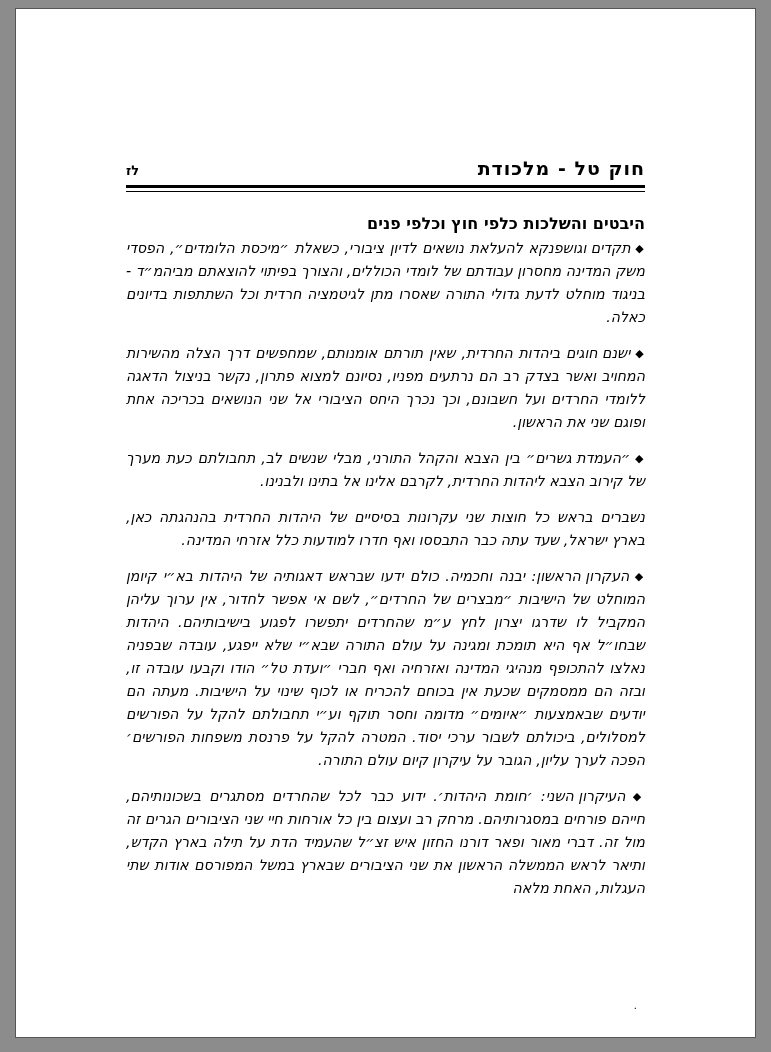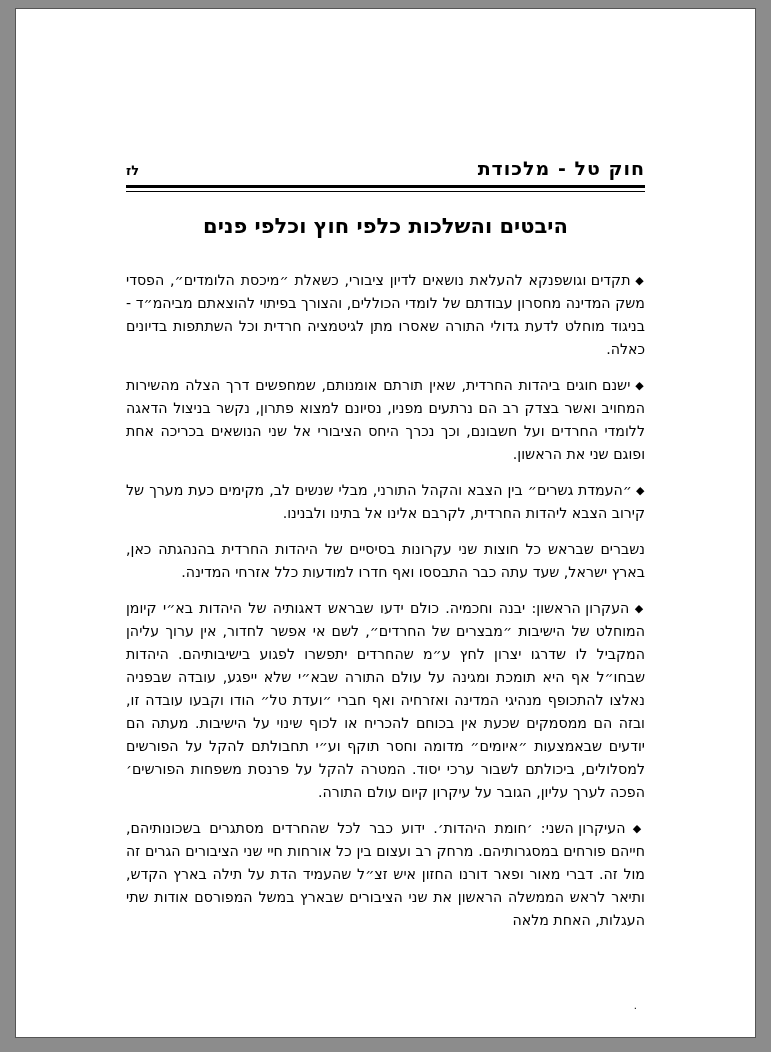--- a/index.html
+++ b/index.html
@@ -64,33 +64,33 @@
 
   
   .content {
     direction: rtl;
     text-align: justify;
     color: #000;
   }
   h1.doc-title {
     font-family: "DejaVu Sans", sans-serif;
     font-weight: bold;
-    font-size: 21px;
-    text-align: center;
-    margin: 22px 0 30px 0;
+    font-size: 16px;
+    margin: 22px 0 4px 0;
     letter-spacing: 0px;
     line-height: 1.2;
   }
   p.para {
     font-family: "DejaVu Sans", sans-serif;
     font-size: 14.2px;
     line-height: 1.62;
     margin: 0 0 13px 0;
     text-align: justify;
     text-align-last: right;
+    font-style: italic;
   }
   p.para.bulleted::before {
     content: "\25C6\00A0";
     font-size: 11px;
     vertical-align: 1px;
   }
   .footer-dot {
     position: absolute;
     right: 118px;
     bottom: 26px;
@@ -108,21 +108,21 @@
       <span class="header-title">חוק טל - מלכודת</span>
       <span class="header-page">לז</span>
     </div>
     <div class="rule-double"></div>
 
     <div class="content">
       <h1 class="doc-title">היבטים והשלכות כלפי חוץ וכלפי פנים</h1>
 
       <p class="para bulleted">תקדים וגושפנקא להעלאת נושאים לדיון ציבורי, כשאלת ״מיכסת הלומדים״, הפסדי משק המדינה מחסרון עבודתם של לומדי הכוללים, והצורך בפיתוי להוצאתם מביהמ״ד - בניגוד מוחלט לדעת גדולי התורה שאסרו מתן לגיטמציה חרדית וכל השתתפות בדיונים כאלה.</p>
       <p class="para bulleted">ישנם חוגים ביהדות החרדית, שאין תורתם אומנותם, שמחפשים דרך הצלה מהשירות המחויב ואשר בצדק רב הם נרתעים מפניו, נסיונם למצוא פתרון, נקשר בניצול הדאגה ללומדי החרדים ועל חשבונם, וכך נכרך היחס הציבורי אל שני הנושאים בכריכה אחת ופוגם שני את הראשון.</p>
-      <p class="para bulleted">״העמדת גשרים״ בין הצבא והקהל התורני, מבלי שנשים לב, מקימים כעת מערך של קירוב הצבא ליהדות החרדית, לקרבם אלינו אל בתינו ולבנינו.</p>
-      <p class="para">נשברים שבראש כל חוצות שני עקרונות בסיסיים של היהדות החרדית בהנהגתה כאן, בארץ ישראל, שעד עתה כבר התבססו ואף חדרו למודעות כלל אזרחי המדינה.</p>
+      <p class="para bulleted">״העמדת גשרים״ בין הצבא והקהל התורני, מבלי שנשים לב, תחבולתם כעת מערך של קירוב הצבא ליהדות החרדית, לקרבם אלינו אל בתינו ולבנינו.</p>
+      <p class="para">נשברים בראש כל חוצות שני עקרונות בסיסיים של היהדות החרדית בהנהגתה כאן, בארץ ישראל, שעד עתה כבר התבססו ואף חדרו למודעות כלל אזרחי המדינה.</p>
       <p class="para bulleted">העקרון הראשון: יבנה וחכמיה. כולם ידעו שבראש דאגותיה של היהדות בא״י קיומן המוחלט של הישיבות ״מבצרים של החרדים״, לשם אי אפשר לחדור, אין ערוך עליהן המקביל לו שדרגו יצרון לחץ ע״מ שהחרדים יתפשרו לפגוע בישיבותיהם. היהדות שבחו״ל אף היא תומכת ומגינה על עולם התורה שבא״י שלא ייפגע, עובדה שבפניה נאלצו להתכופף מנהיגי המדינה ואזרחיה ואף חברי ״ועדת טל״ הודו וקבעו עובדה זו, ובזה הם ממסמקים שכעת אין בכוחם להכריח או לכוף שינוי על הישיבות. מעתה הם יודעים שבאמצעות ״איומים״ מדומה וחסר תוקף וע״י תחבולתם להקל על הפורשים למסלולים, ביכולתם לשבור ערכי יסוד. המטרה להקל על פרנסת משפחות הפורשים׳ הפכה לערך עליון, הגובר על עיקרון קיום עולם התורה.</p>
       <p class="para bulleted">העיקרון השני: ׳חומת היהדות׳. ידוע כבר לכל שהחרדים מסתגרים בשכונותיהם, חייהם פורחים במסגרותיהם. מרחק רב ועצום בין כל אורחות חיי שני הציבורים הגרים זה מול זה. דברי מאור ופאר דורנו החזון איש זצ״ל שהעמיד הדת על תילה בארץ הקדש, ותיאר לראש הממשלה הראשון את שני הציבורים שבארץ במשל המפורסם אודות שתי העגלות, האחת מלאה</p>
     </div>
 
   </div>
   <div class="footer-dot">.</div>
 </div>
 
 </body></html>

